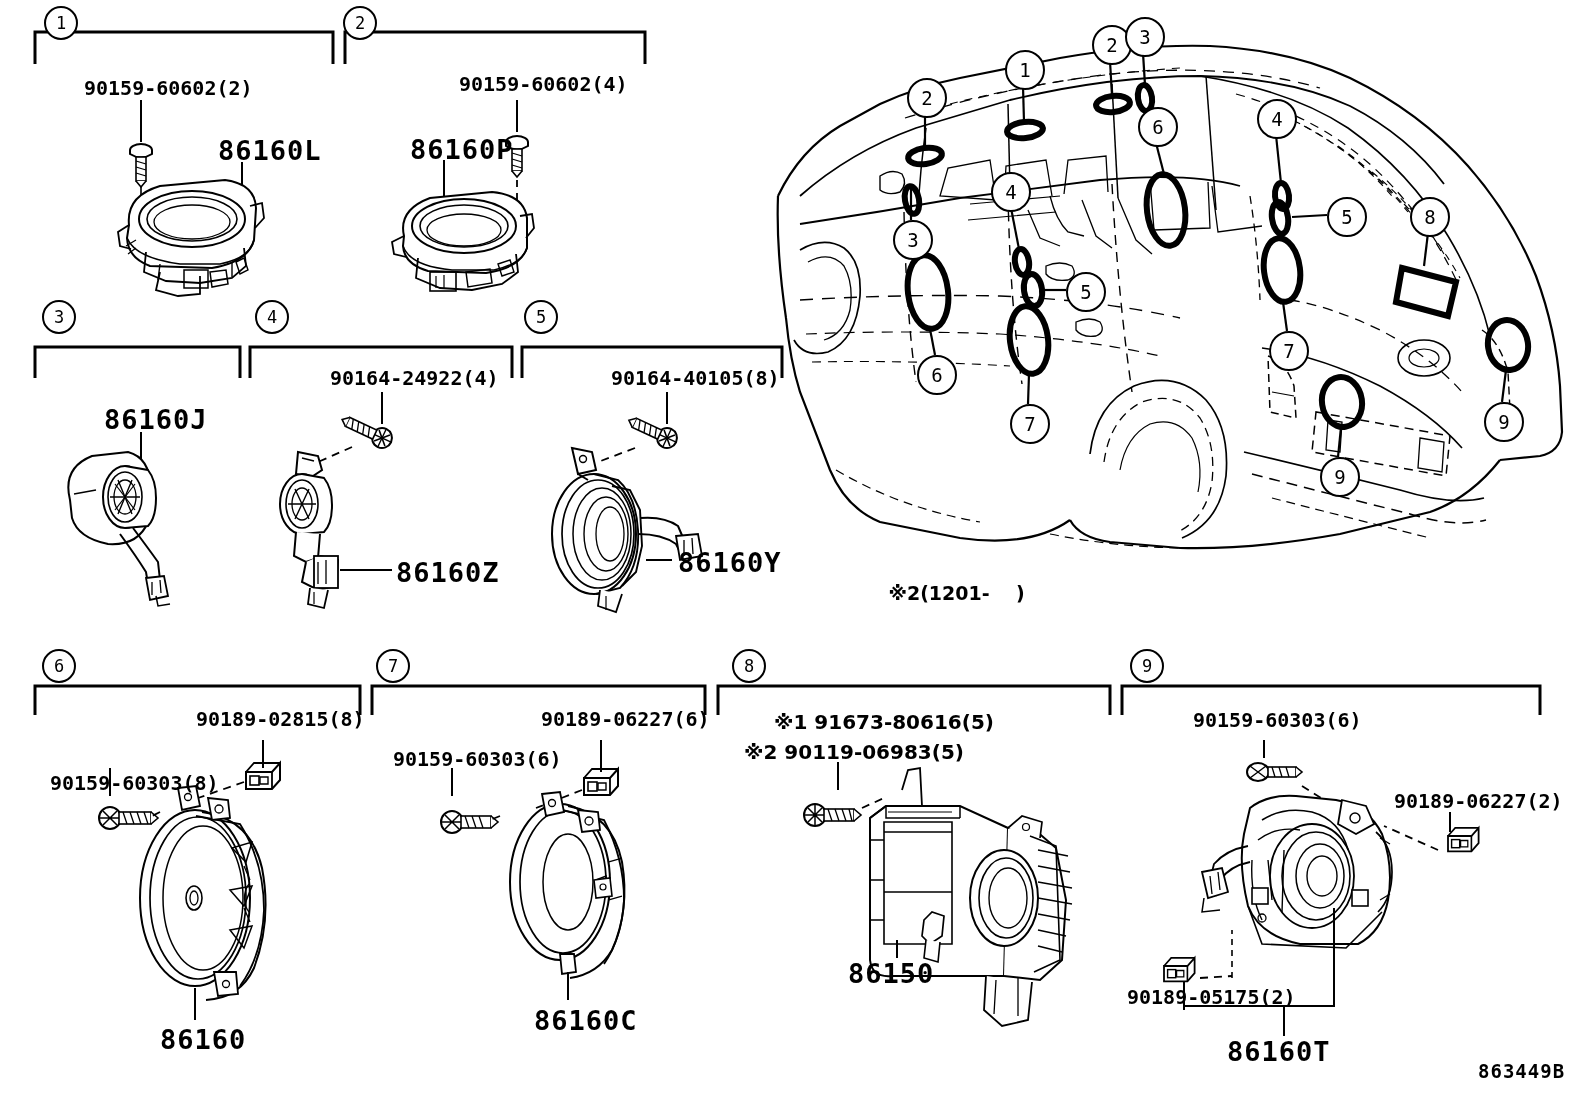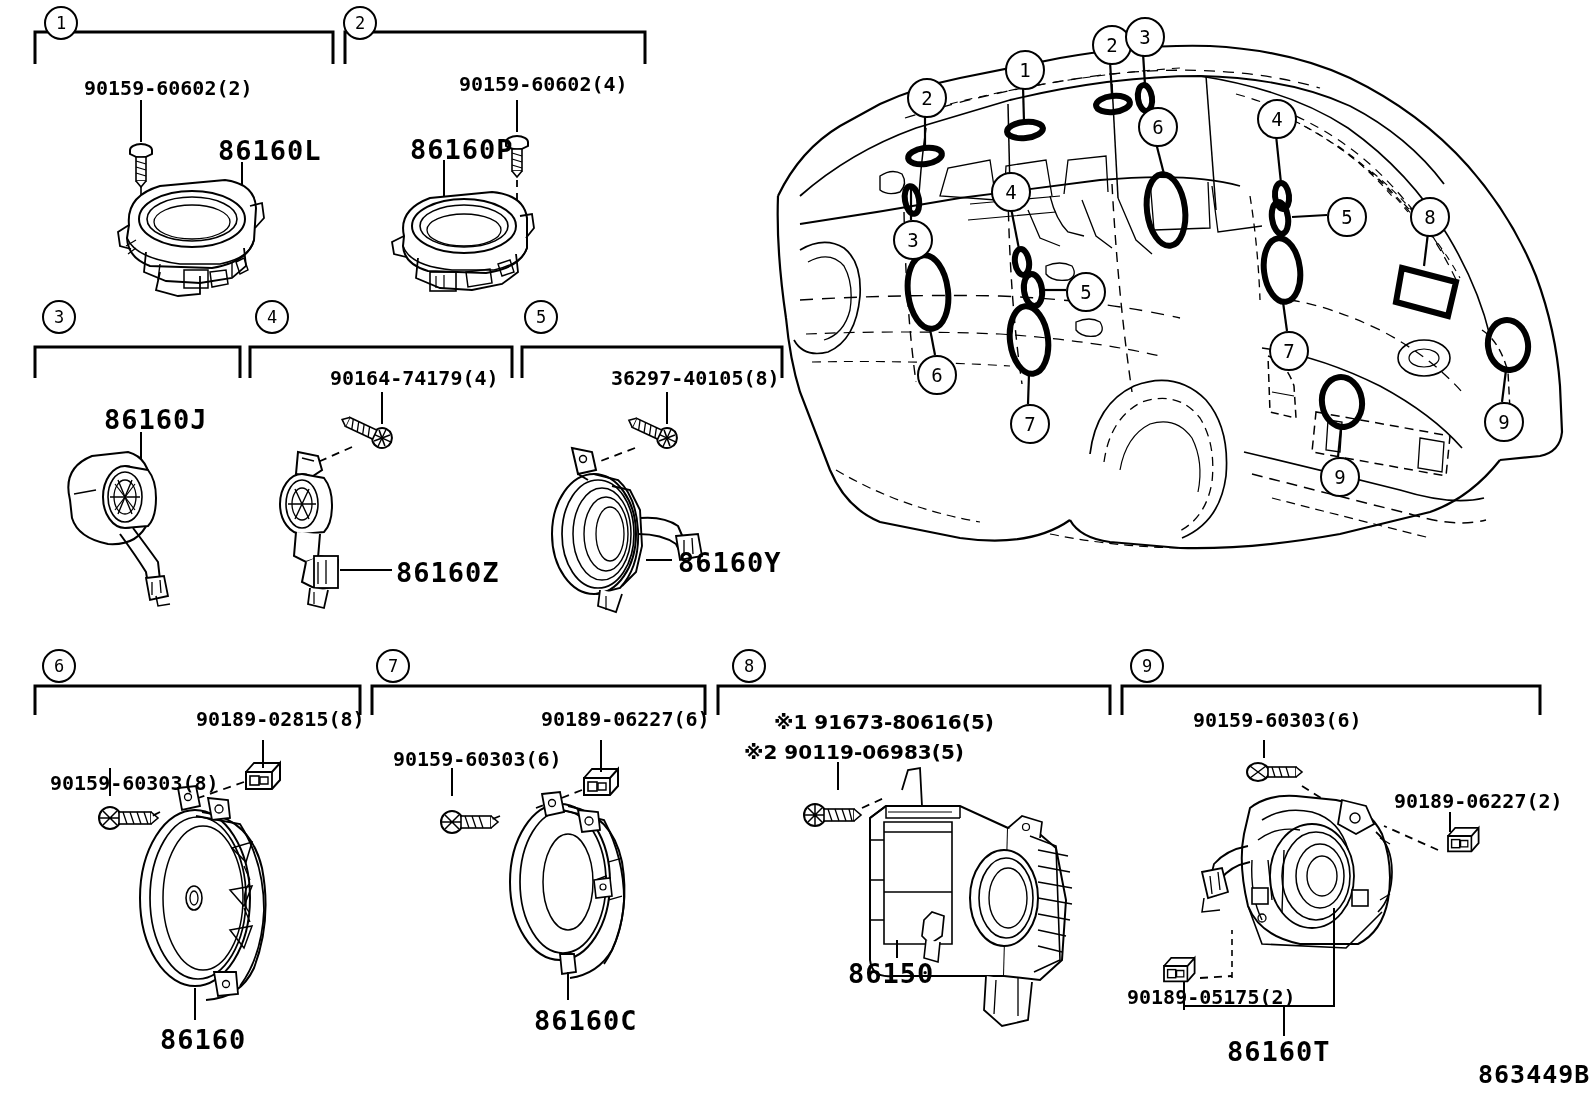--- a/index.html
+++ b/index.html
@@ -12,21 +12,21 @@
   #sheet{position:absolute;left:0;top:0;width:1592px;height:1099px;}
   svg.layer{position:absolute;left:0;top:0;width:1592px;height:1099px;overflow:visible;}
   .lbl{
     position:absolute;white-space:pre;
     font-family:"DejaVu Sans Mono","Liberation Mono",monospace;
     font-weight:bold;color:#000;letter-spacing:0px;
   }
   .pn{font-size:20px;}
   .pn-big{font-size:27px;letter-spacing:1px;}
   .note{font-size:19px;}
-  .diagid{font-size:25px;letter-spacing:1px;}
+  .diagid{font-size:19px;letter-spacing:1px;}
   .grpnum{
     position:absolute;width:30px;height:30px;border:2px solid #000;border-radius:50%;
     display:flex;align-items:center;justify-content:center;
     font-size:17px;font-weight:normal;background:#fff;
     font-family:"DejaVu Sans Mono","Liberation Mono",monospace;
   }
   .callout{
     position:absolute;width:36px;height:36px;border:2.2px solid #000;border-radius:50%;
     display:flex;align-items:center;justify-content:center;
     font-size:19px;background:#fff;z-index:6;
@@ -575,43 +575,46 @@
   <div class="grpnum" style="left:1130px;top:649px;">9</div>
 
   <div class="lbl pn" style="left:84px;top:76px;">90159-60602(2)</div>
   <div class="lbl pn-big" style="left:218px;top:135px;">86160L</div>
 
   <div class="lbl pn" style="left:459px;top:72px;">90159-60602(4)</div>
   <div class="lbl pn-big" style="left:410px;top:134px;">86160P</div>
 
   <div class="lbl pn-big" style="left:104px;top:404px;">86160J</div>
 
-  <div class="lbl pn" style="left:330px;top:366px;">90164-74179(4)</div>
+  <div class="lbl pn" style="left:330px;top:366px;">90164-24922(4)</div>
   <div class="lbl pn-big" style="left:396px;top:557px;">86160Z</div>
 
-  <div class="lbl pn" style="left:611px;top:366px;">36297-40105(8)</div>
+  <div class="lbl pn" style="left:611px;top:366px;">90164-40105(8)</div>
   <div class="lbl pn-big" style="left:678px;top:547px;">86160Y</div>
 
   <div class="lbl pn" style="left:196px;top:707px;">90189-02815(8)</div>
   <div class="lbl pn" style="left:50px;top:747px;margin-top:24px;">90159-60303(8)</div>
   <div class="lbl pn-big" style="left:160px;top:1024px;">86160</div>
 
   <div class="lbl pn" style="left:541px;top:707px;">90189-06227(6)</div>
   <div class="lbl pn" style="left:393px;top:747px;">90159-60303(6)</div>
   <div class="lbl pn-big" style="left:534px;top:1005px;">86160C</div>
 
   <div class="lbl pn kanji" style="left:744px;top:710px;margin-left:30px;">※1 91673-80616(5)</div>
   <div class="lbl pn kanji" style="left:744px;top:740px;">※2 90119-06983(5)</div>
   <div class="lbl pn-big" style="left:848px;top:958px;">86150</div>
 
   <div class="lbl pn" style="left:1193px;top:708px;">90159-60303(6)</div>
   <div class="lbl pn" style="left:1394px;top:789px;">90189-06227(2)</div>
   <div class="lbl pn" style="left:1127px;top:985px;">90189-05175(2)</div>
   <div class="lbl pn-big" style="left:1227px;top:1036px;">86160T</div>
 
+  <div class="lbl note kanji" style="left:862px;top:560px;">
+    <span>※2</span><span>(1201-    )</span>
+  </div>
 
   <div class="callout" style="left:1005px;top:50px;">1</div>
   <div class="callout" style="left:1092px;top:25px;">2</div>
   <div class="callout" style="left:1125px;top:17px;">3</div>
   <div class="callout" style="left:907px;top:78px;">2</div>
   <div class="callout" style="left:1138px;top:107px;">6</div>
   <div class="callout" style="left:1257px;top:99px;">4</div>
   <div class="callout" style="left:991px;top:172px;">4</div>
   <div class="callout" style="left:1327px;top:197px;">5</div>
   <div class="callout" style="left:1410px;top:197px;">8</div>

